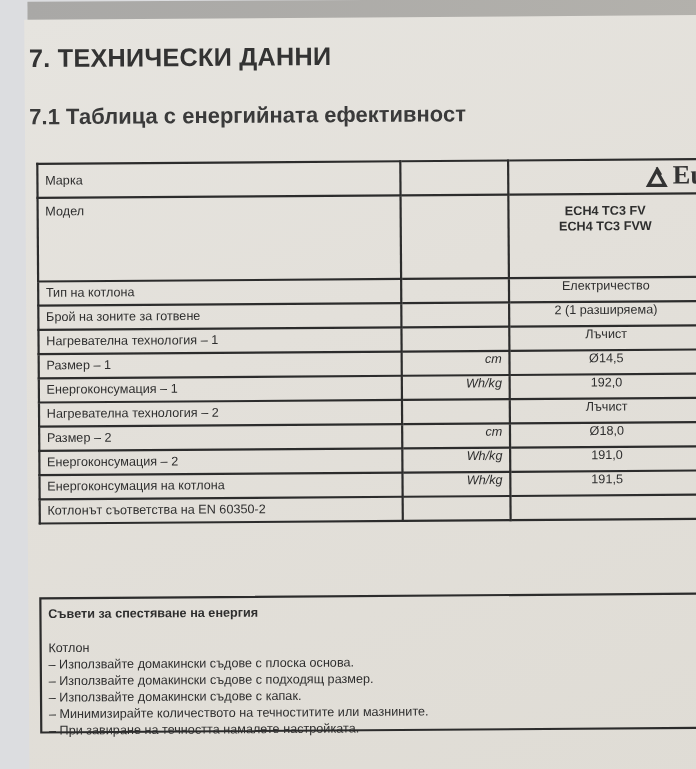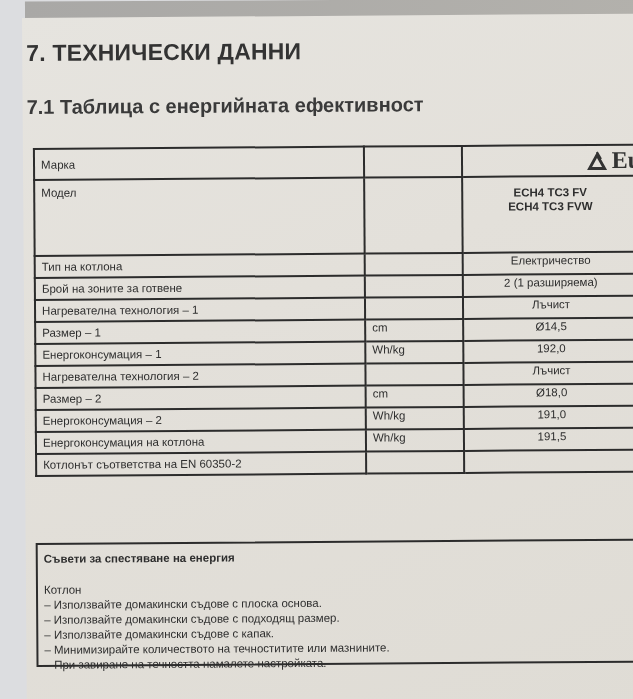--- a/index.html
+++ b/index.html
@@ -33,21 +33,21 @@
     table.spec {
       position: absolute; left: 10px; top: 130px;
       border-collapse: collapse; width: 630px;
       font-size: 11.5px; color: #2e2e2e;
     }
     table.spec td {
       border: 2px solid #2c2c2c;
       padding: 0 6px; height: 19px; vertical-align: middle;
     }
     table.spec td.label { width: 316px; }
-    table.spec td.unit { width: 84px; text-align: left; vertical-align: top; padding-top: 1px; }
+    table.spec td.unit { width: 84px; text-align: right; vertical-align: top; padding-top: 1px; font-style: italic; }
     table.spec td.val { text-align: center; vertical-align: top; padding-top: 1px; padding-right: 30px; }
     table.spec tr.brand td { height: 28px; }
     table.spec tr.model td { height: 66px; vertical-align: top; padding-top: 6px; }
     table.spec tr.model td.val { font-weight: bold; line-height: 14px; padding-top: 8px; }
     .logo {
       display: flex; align-items: center; justify-content: flex-end;
       font-family: "Liberation Serif", serif; font-weight: bold; font-size: 24px;
       color: #333; padding-right: 0; margin-right: -10px;
     }
     .logo svg { margin-right: 4px; }

